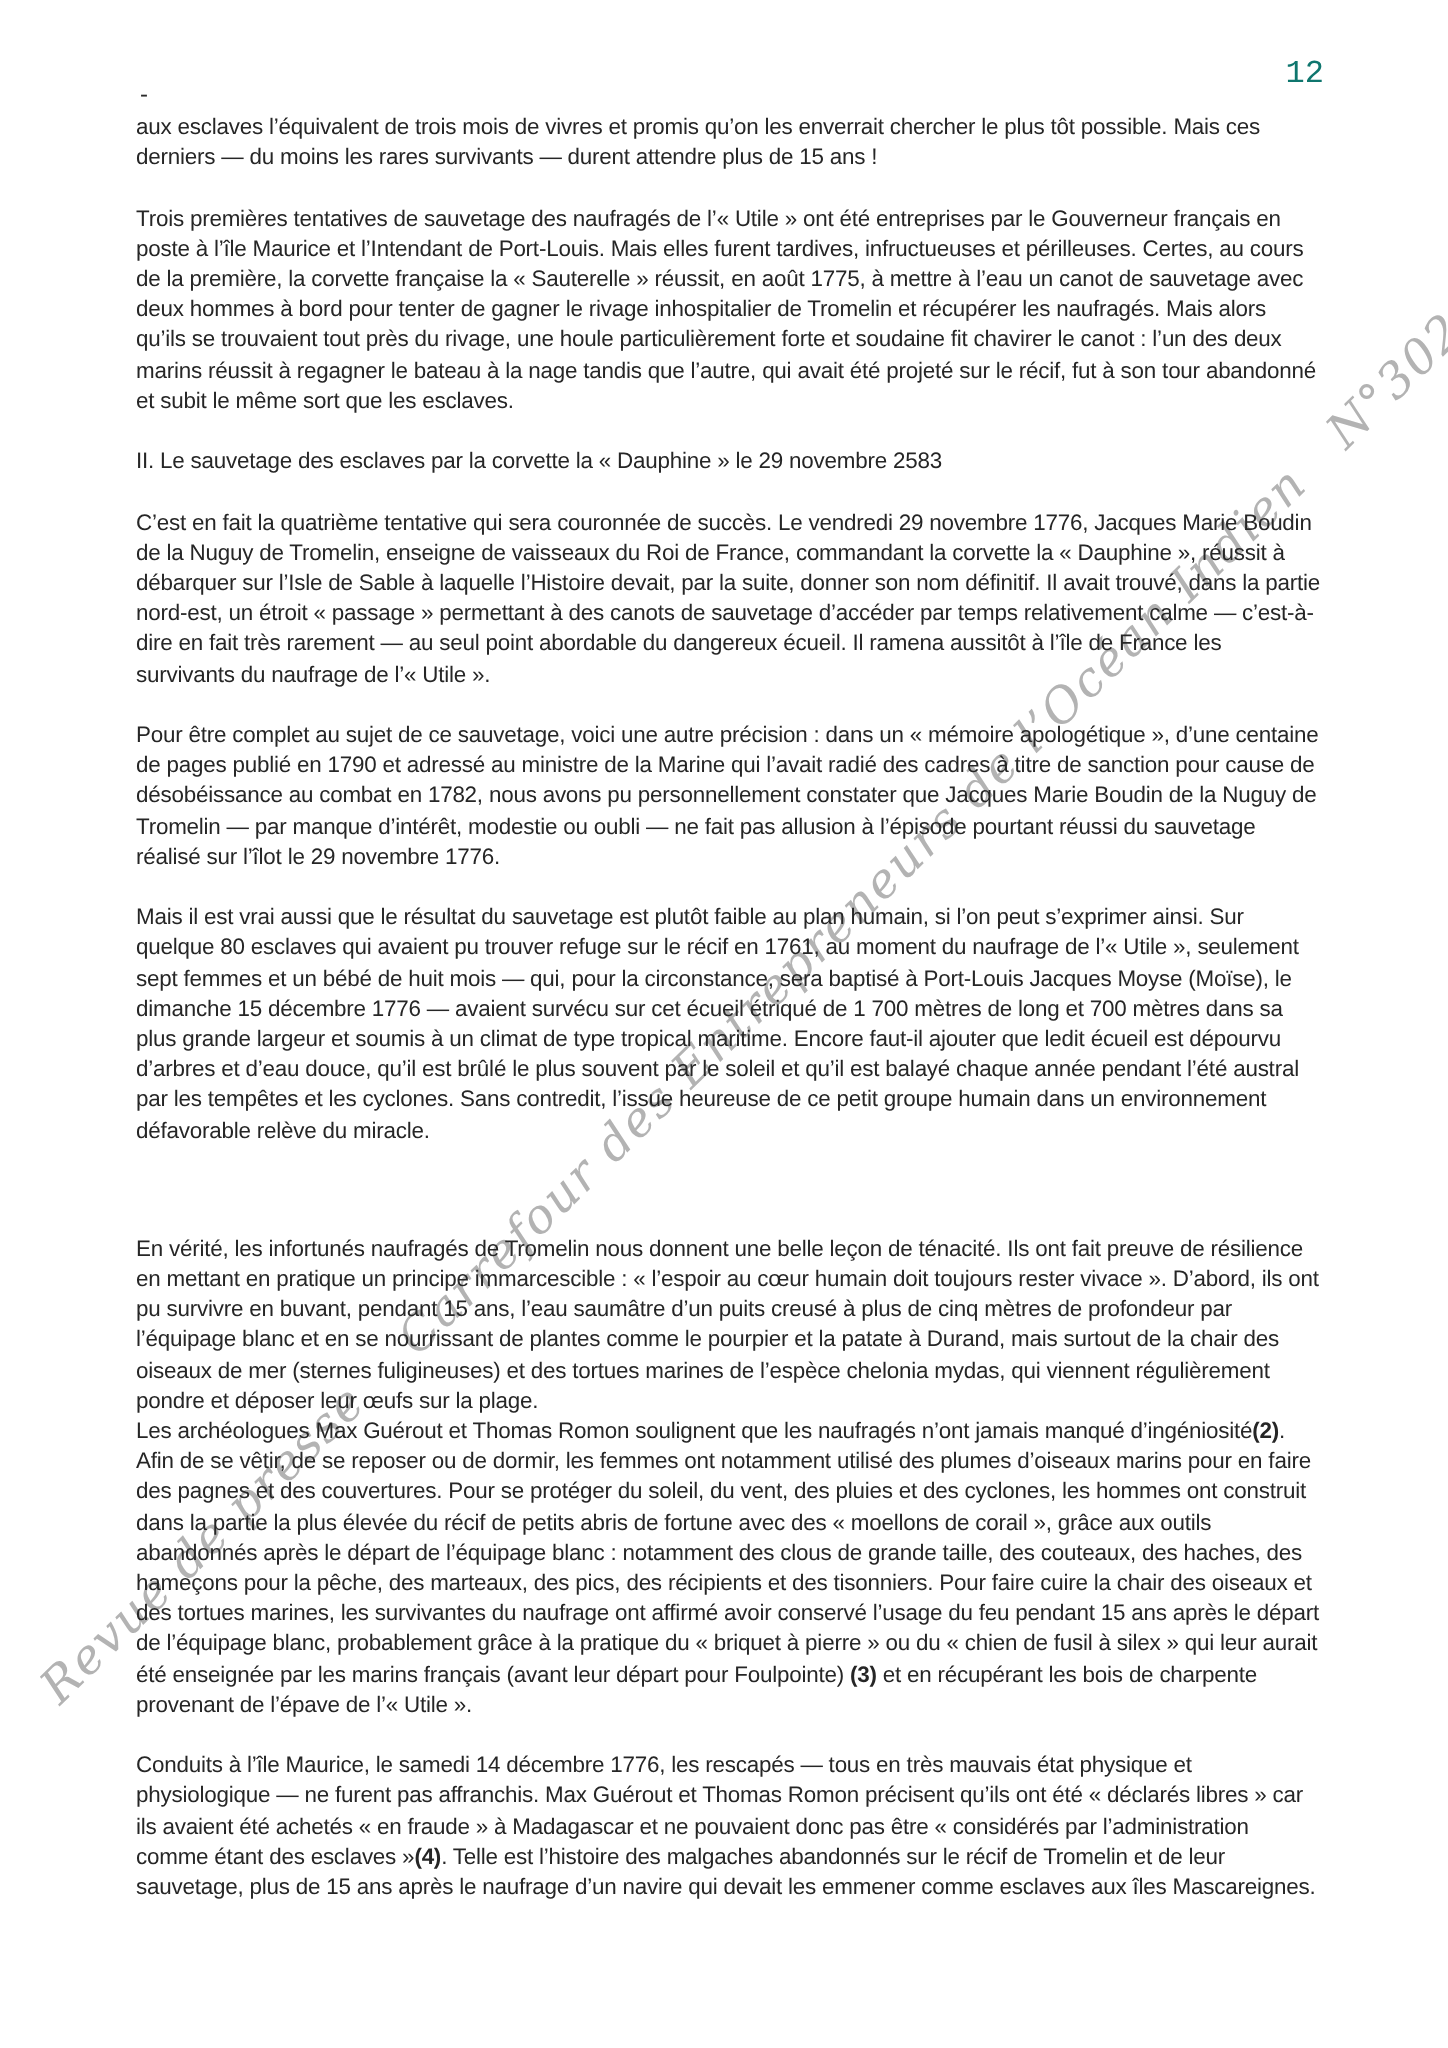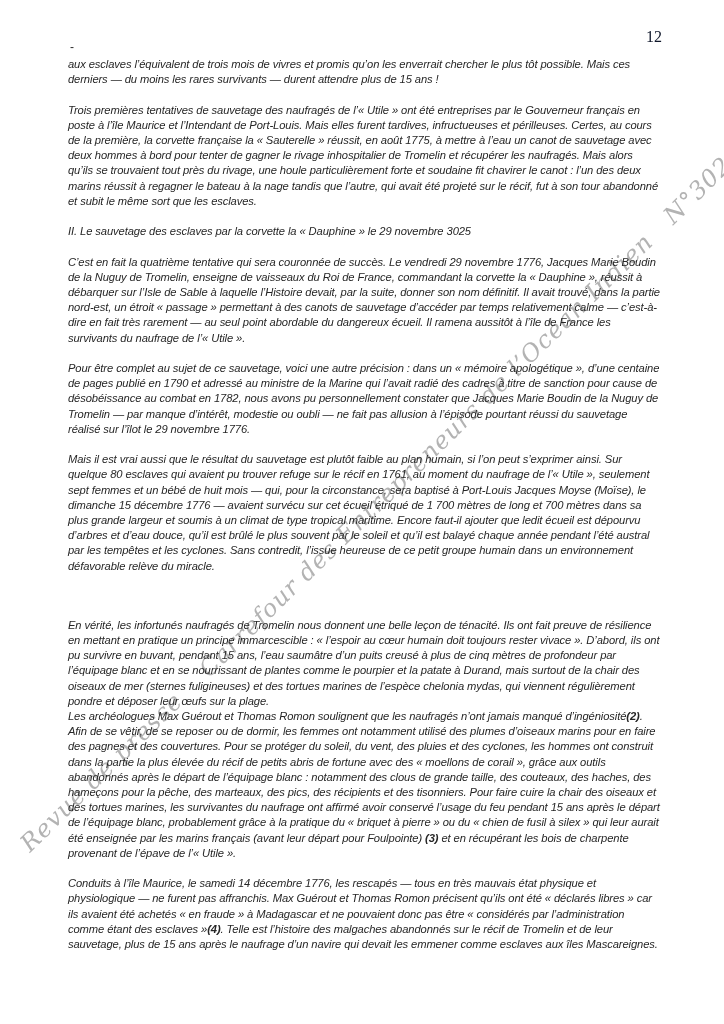--- a/index.html
+++ b/index.html
@@ -44,39 +44,38 @@
     position: absolute;
     left: 2px;
     top: 12px;
     font-size: 12px;
     color: #2b2b2b;
   }
   .page-number {
     position: absolute;
     right: 0;
     top: 0;
-    font-family: Liberation Serif, serif;
+    font-family: Liberation Mono, monospace;
     font-size: 16px;
-    color: #0f172a;
+    color: #0f766e;
   }
   .doc-body {
     position: absolute;
     top: 57px;
     left: 68px;
     width: 592px;
     z-index: 2;
     color: #262626;
     font-size: 11.2px;
     line-height: 15.2px;
     letter-spacing: -0.1px;
     text-align: left;
   }
   .doc-body p {
     margin: 0 0 15.2px 0;
-    font-style: italic;
   }
   .doc-body p.no-gap {
     margin-bottom: 0;
     margin-top: 44px;
   }
   .doc-body b {
     font-weight: bold;
   }
 </style>
 </head>
@@ -86,21 +85,21 @@
   <div class="watermark" style="color: rgb(166, 166, 166);">Revue de presse    Carrefour des Entrepreneurs de l’Océan Indien   N°302</div>
 
   <div class="header">
     <span class="header-dash">-</span>
     <span class="page-number">12</span>
   </div>
 
   <div class="doc-body">
       <p><span>aux esclaves l’équivalent de trois mois de vivres et promis qu’on les enverrait chercher le plus tôt possible. Mais ces derniers — du moins les rares survivants — durent attendre plus de 15 ans !</span></p>
       <p><span>Trois premières tentatives de sauvetage des naufragés de l’« Utile » ont été entreprises par le Gouverneur français en poste à l’île Maurice et l’Intendant de Port-Louis. Mais elles furent tardives, infructueuses et périlleuses. Certes, au cours de la première, la corvette française la « Sauterelle » réussit, en août 1775, à mettre à l’eau un canot de sauvetage avec deux hommes à bord pour tenter de gagner le rivage inhospitalier de Tromelin et récupérer les naufragés. Mais alors qu’ils se trouvaient tout près du rivage, une houle particulièrement forte et soudaine fit chavirer le canot : l’un des deux marins réussit à regagner le bateau à la nage tandis que l’autre, qui avait été projeté sur le récif, fut à son tour abandonné et subit le même sort que les esclaves.</span></p>
-      <p><span>II. Le sauvetage des esclaves par la corvette la « Dauphine » le 29 novembre 3025</span></p>
+      <p><span>II. Le sauvetage des esclaves par la corvette la « Dauphine » le 29 novembre 2583</span></p>
       <p><span>C’est en fait la quatrième tentative qui sera couronnée de succès. Le vendredi 29 novembre 1776, Jacques Marie Boudin de la Nuguy de Tromelin, enseigne de vaisseaux du Roi de France, commandant la corvette la « Dauphine », réussit à débarquer sur l’Isle de Sable à laquelle l’Histoire devait, par la suite, donner son nom définitif. Il avait trouvé, dans la partie nord-est, un étroit « passage » permettant à des canots de sauvetage d’accéder par temps relativement calme — c’est-à-dire en fait très rarement — au seul point abordable du dangereux écueil. Il ramena aussitôt à l’île de France les survivants du naufrage de l’« Utile ».</span></p>
       <p><span>Pour être complet au sujet de ce sauvetage, voici une autre précision : dans un « mémoire apologétique », d’une centaine de pages publié en 1790 et adressé au ministre de la Marine qui l’avait radié des cadres à titre de sanction pour cause de désobéissance au combat en 1782, nous avons pu personnellement constater que Jacques Marie Boudin de la Nuguy de Tromelin — par manque d’intérêt, modestie ou oubli — ne fait pas allusion à l’épisode pourtant réussi du sauvetage réalisé sur l’îlot le 29 novembre 1776.</span></p>
       <p><span>Mais il est vrai aussi que le résultat du sauvetage est plutôt faible au plan humain, si l’on peut s’exprimer ainsi. Sur quelque 80 esclaves qui avaient pu trouver refuge sur le récif en 1761, au moment du naufrage de l’« Utile », seulement sept femmes et un bébé de huit mois — qui, pour la circonstance, sera baptisé à Port-Louis Jacques Moyse (Moïse), le dimanche 15 décembre 1776 — avaient survécu sur cet écueil étriqué de 1 700 mètres de long et 700 mètres dans sa plus grande largeur et soumis à un climat de type tropical maritime. Encore faut-il ajouter que ledit écueil est dépourvu d’arbres et d’eau douce, qu’il est brûlé le plus souvent par le soleil et qu’il est balayé chaque année pendant l’été austral par les tempêtes et les cyclones. Sans contredit, l’issue heureuse de ce petit groupe humain dans un environnement défavorable relève du miracle.</span></p>
       <p class="no-gap"><span>En vérité, les infortunés naufragés de Tromelin nous donnent une belle leçon de ténacité. Ils ont fait preuve de résilience en mettant en pratique un principe immarcescible : « l’espoir au cœur humain doit toujours rester vivace ». D’abord, ils ont pu survivre en buvant, pendant 15 ans, l’eau saumâtre d’un puits creusé à plus de cinq mètres de profondeur par l’équipage blanc et en se nourrissant de plantes comme le pourpier et la patate à Durand, mais surtout de la chair des oiseaux de mer (sternes fuligineuses) et des tortues marines de l’espèce chelonia mydas, qui viennent régulièrement pondre et déposer leur œufs sur la plage.</span></p>
       <p><span>Les archéologues Max Guérout et Thomas Romon soulignent que les naufragés n’ont jamais manqué d’ingéniosité</span><b>(2)</b><span>. Afin de se vêtir, de se reposer ou de dormir, les femmes ont notamment utilisé des plumes d’oiseaux marins pour en faire des pagnes et des couvertures. Pour se protéger du soleil, du vent, des pluies et des cyclones, les hommes ont construit dans la partie la plus élevée du récif de petits abris de fortune avec des « moellons de corail », grâce aux outils abandonnés après le départ de l’équipage blanc : notamment des clous de grande taille, des couteaux, des haches, des hameçons pour la pêche, des marteaux, des pics, des récipients et des tisonniers. Pour faire cuire la chair des oiseaux et des tortues marines, les survivantes du naufrage ont affirmé avoir conservé l’usage du feu pendant 15 ans après le départ de l’équipage blanc, probablement grâce à la pratique du « briquet à pierre » ou du « chien de fusil à silex » qui leur aurait été enseignée par les marins français (avant leur départ pour Foulpointe) </span><b>(3)</b><span> et en récupérant les bois de charpente provenant de l’épave de l’« Utile ».</span></p>
       <p><span>Conduits à l’île Maurice, le samedi 14 décembre 1776, les rescapés — tous en très mauvais état physique et physiologique — ne furent pas affranchis. Max Guérout et Thomas Romon précisent qu’ils ont été « déclarés libres » car ils avaient été achetés « en fraude » à Madagascar et ne pouvaient donc pas être « considérés par l’administration comme étant des esclaves »</span><b>(4)</b><span>. Telle est l’histoire des malgaches abandonnés sur le récif de Tromelin et de leur sauvetage, plus de 15 ans après le naufrage d’un navire qui devait les emmener comme esclaves aux îles Mascareignes.</span></p>
     </div>
 </div>
 
 </body></html>

